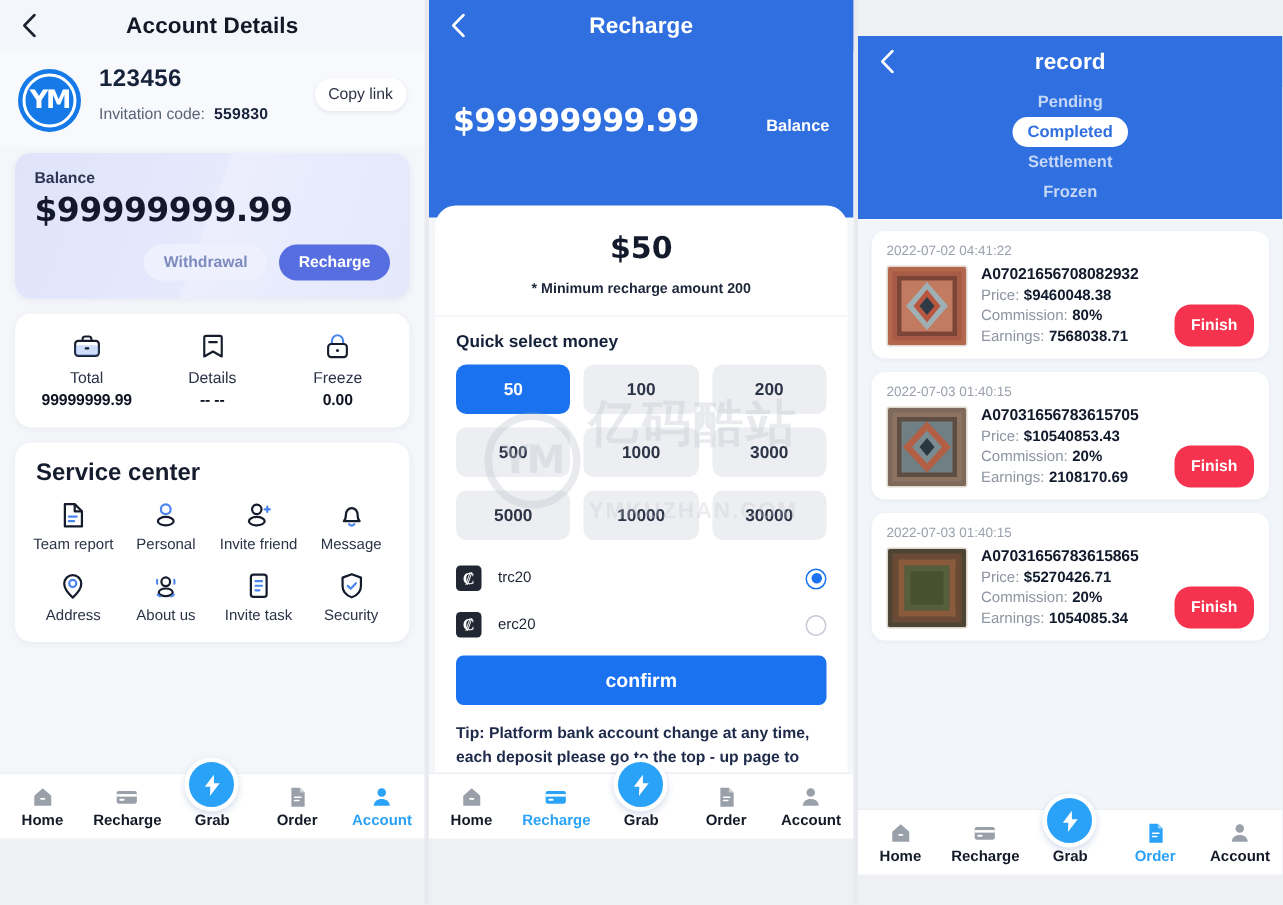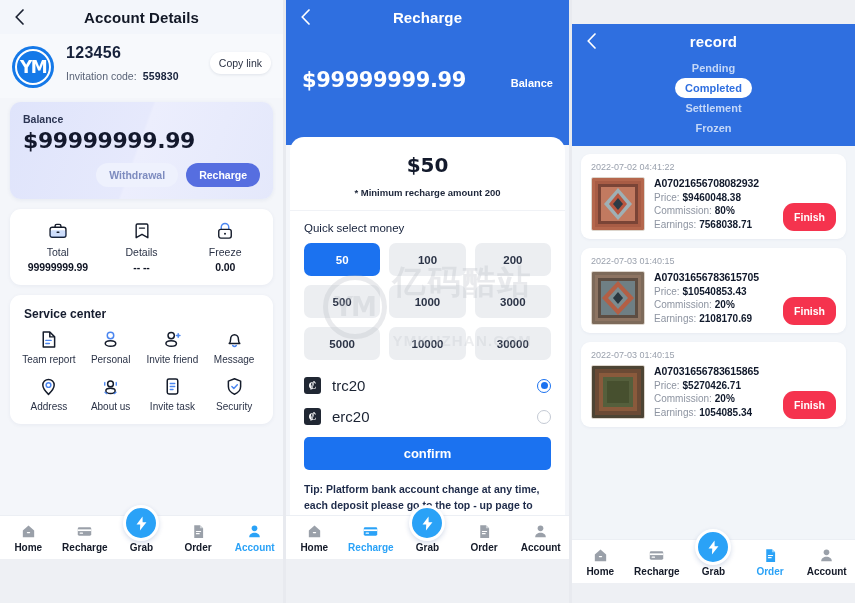--- a/index.html
+++ b/index.html
@@ -147,21 +147,21 @@
   .stats {
     display: flex;
     padding: 11px 6px 12px 6px;
   }
   .stat { flex: 1; text-align: center; }
   .stat .ico { height: 22px; display:flex; align-items:center; justify-content:center; }
   .stat .nm { font-size: 10.5px; color: #2b3347; margin-top: 4px; }
   .stat .vl { font-size: 10.5px; color: #0e1322; font-weight: 800; margin-top: 3px; letter-spacing: -.1px;}
 
   .svc { padding: 10px 8px 12px 8px; }
-  .svc-title { font-size: 12px; font-weight: 800; color: #151c2e; margin: 2px 0 6px 6px; }
+  .svc-title { font-size: 16px; font-weight: 800; color: #151c2e; margin: 2px 0 6px 6px; }
   .svc-grid { display: grid; grid-template-columns: repeat(4,1fr); row-gap: 9px; }
   .svc-item { text-align: center; cursor: pointer; }
   .svc-item .ico { height: 24px; display:flex; align-items:center; justify-content:center; }
   .svc-item .lb { font-size: 10px; color: #2b3347; margin-top: 3px; }
 
   
   .tabbar {
     position: absolute;
     left: 0; right: 0; bottom: 0;
     height: 44px;
@@ -217,21 +217,21 @@
     position: absolute;
     left: 4px; right: 4px; top: 137px;
     bottom: 0;
     background: #ffffff;
     border-radius: 14px 14px 0 0;
     overflow: hidden;
   }
   .amt-box { text-align: center; padding: 16px 0 12px 0; border-bottom: 1px solid #f0f2f6; }
   .amt-box .big { font-size: 20px; font-weight: 800; color: #131a2c; font-family: "DejaVu Sans", sans-serif;}
   .amt-box .min { font-size: 9.5px; font-weight: 800; color: #1c2539; margin-top: 10px; }
-  .qsm-title { font-size: 11.5px; font-weight: 400; color: #15203a; padding: 11px 14px 0 14px; }
+  .qsm-title { font-size: 11.5px; font-weight: 700; color: #15203a; padding: 11px 14px 0 14px; }
   .qsm-grid {
     display: grid;
     grid-template-columns: repeat(3,1fr);
     gap: 9px;
     padding: 9px 14px 0 14px;
   }
   .qsm {
     height: 33px;
     border-radius: 7px;
     background: #eceef1;
@@ -250,21 +250,21 @@
   }
   .payicon {
     width: 17px; height: 17px; border-radius: 3px;
     background: #202733;
     color: #fff;
     font-size: 11px; font-weight: 700;
     display: flex; align-items: center; justify-content: center;
     font-family: "DejaVu Serif", serif;
     flex: 0 0 17px;
   }
-  .payname { margin-left: 11px; font-size: 15px; color: #1b2333; flex: 1; }
+  .payname { margin-left: 11px; font-size: 10px; color: #1b2333; flex: 1; }
   .radio {
     width: 14px; height: 14px; border-radius: 50%;
     border: 1.5px solid #c4cad4;
     position: relative;
   }
   .radio.on { border-color: #1b72f0; }
   .radio.on::after {
     content: ""; position: absolute; inset: 2.5px;
     background: #1b72f0; border-radius: 50%;
   }

